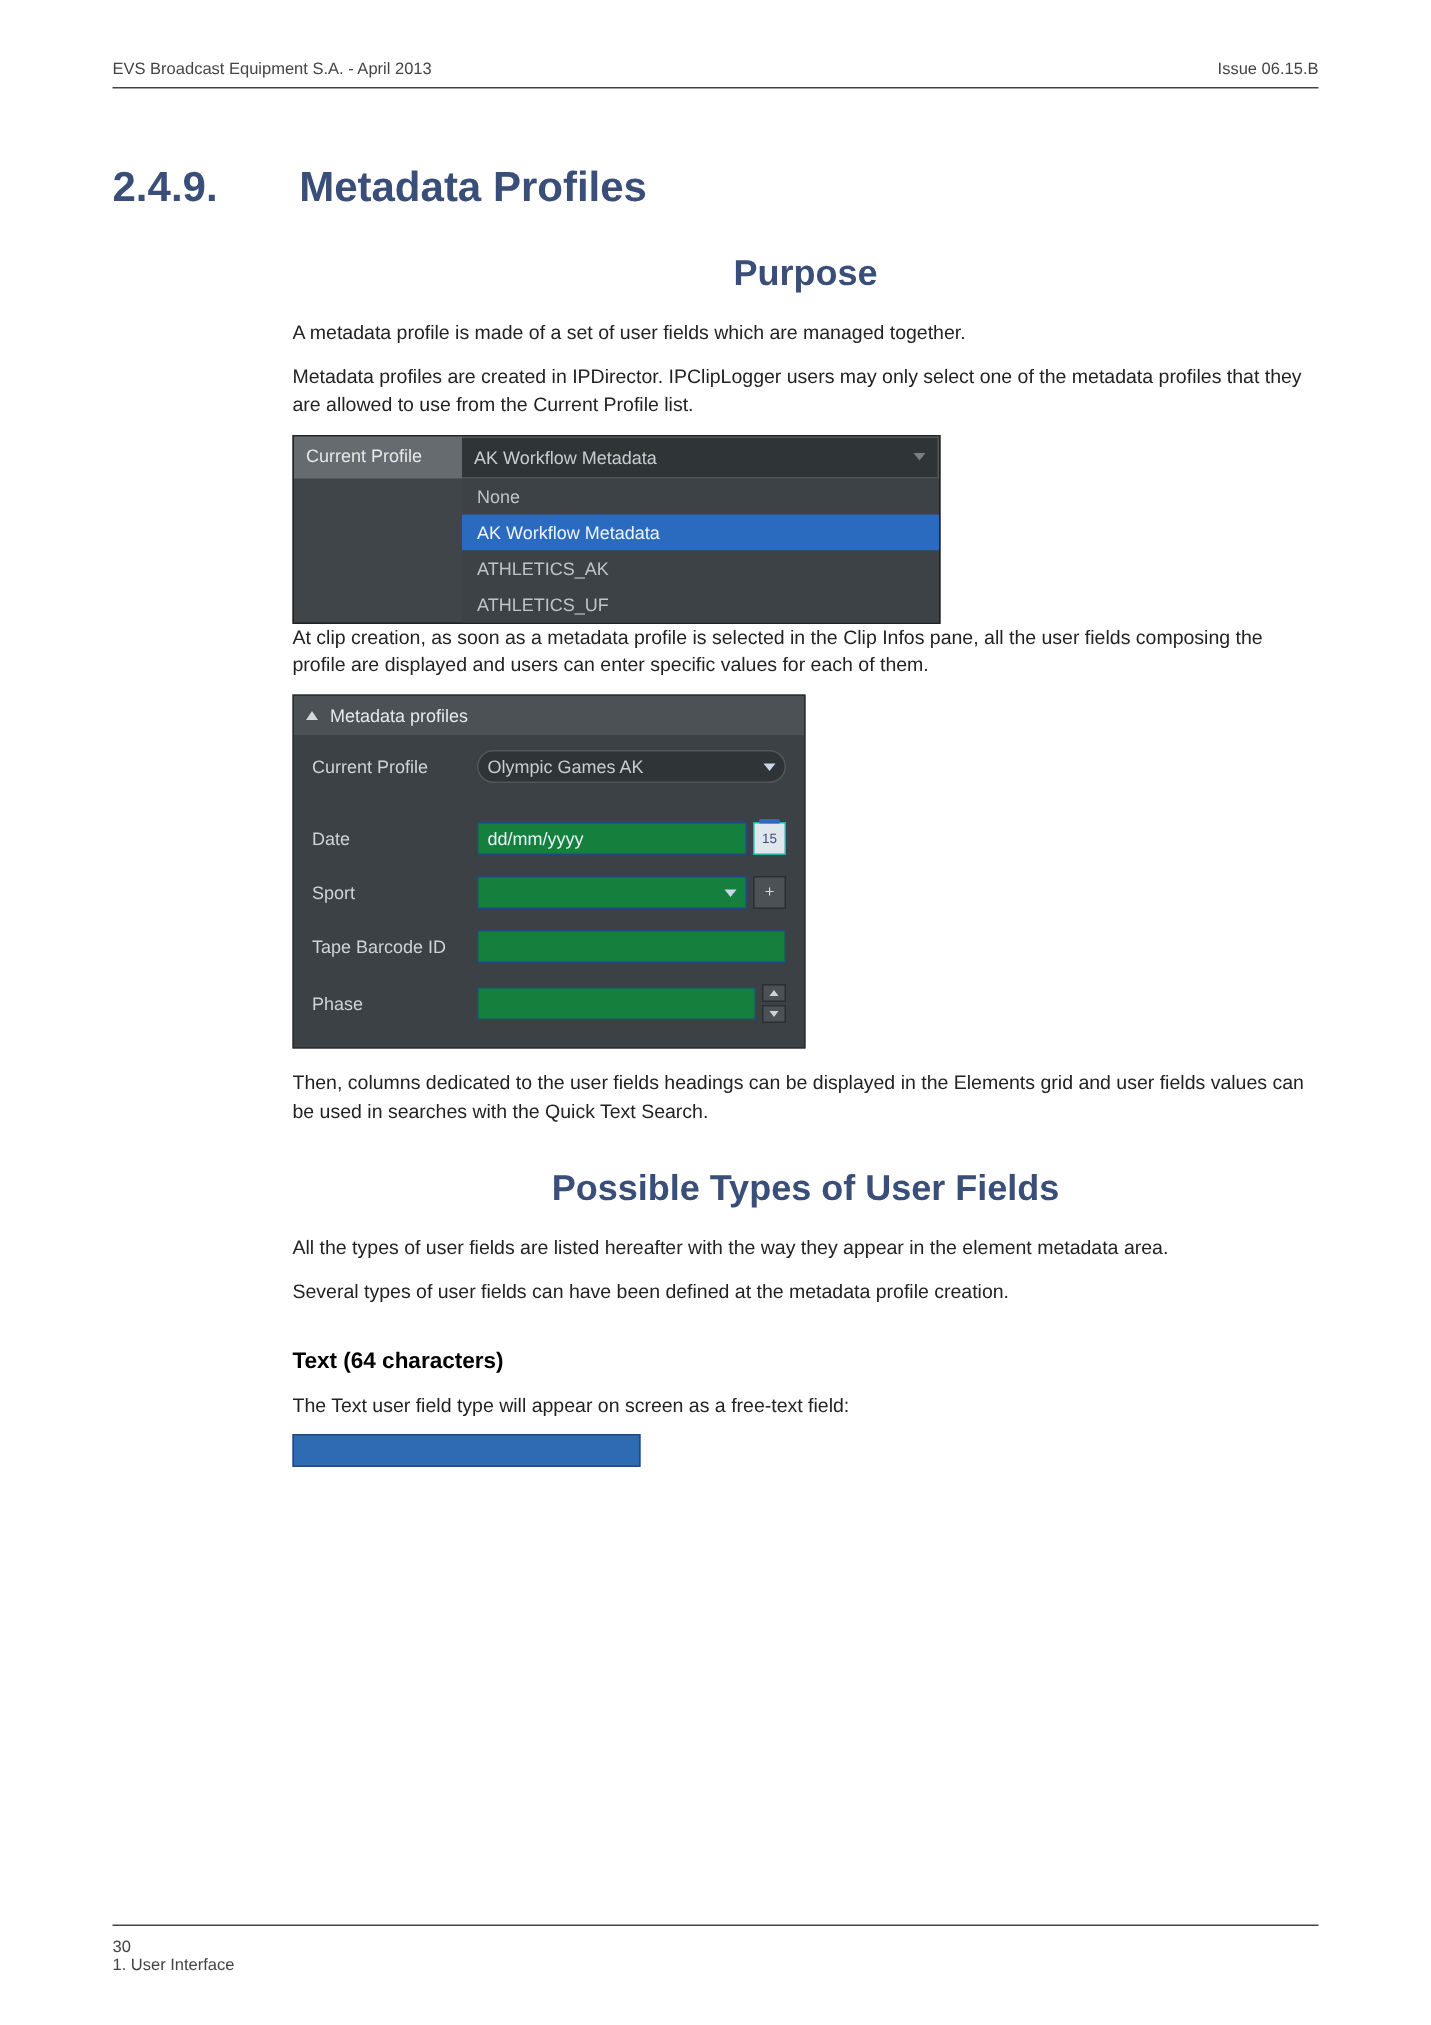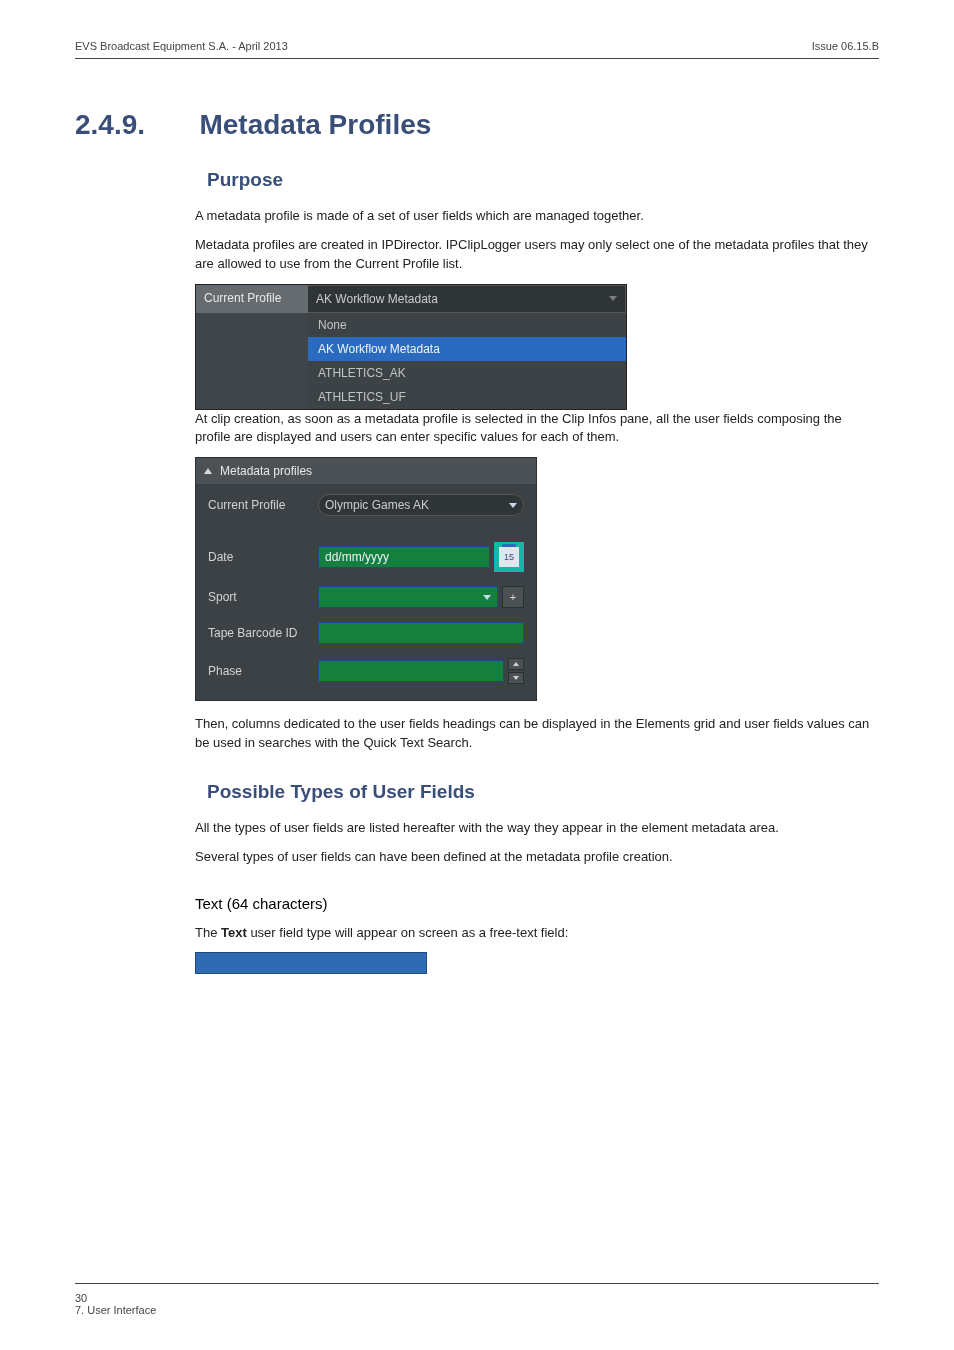--- a/index.html
+++ b/index.html
@@ -42,37 +42,38 @@
     font-size: 28px;
     font-weight: 700;
     display: inline-block;
     vertical-align: top;
   }
   .indented {
     margin-left: 120px;
   }
   .h2 {
     color: #3a4e7a;
-    font-size: 19px;
+    font-size: 24px;
     font-weight: 700;
-    margin: 28px 0 16px 12px;
+    margin: 28px 0 16px 0;
+    text-align: center;
   }
   .h3 {
     color: #000;
     font-size: 15px;
-    font-weight: 400;
+    font-weight: 700;
     margin: 28px 0 12px 0;
   }
   .body {
     font-size: 13px;
     line-height: 1.45;
     margin: 0 0 10px 0;
     max-width: 680px;
   }
-  .body b { font-weight: 700; }
+  .body b { font-weight: 400; }
 
   
   .shot1 {
     width: 430px;
     background: #3f4549;
     border: 1px solid #222;
     font-size: 12px;
   }
   .shot1-row { display: flex; }
   .shot1-label {
@@ -167,21 +168,21 @@
     border: 1px solid #2a2f32;
     margin-left: 4px;
     color: #d5d9db;
     font-size: 11px;
     display: flex; align-items: center; justify-content: center;
     flex: none;
   }
   .icon-cal {
     width: 20px; height: 20px;
     background: #dfe6ec;
-    border: 5px solid #14b8a6;
+    border: 1px solid #14b8a6;
     margin-left: 4px;
     color: #3a4e7a;
     font-size: 9px;
     display: flex; align-items: center; justify-content: center;
     flex: none;
     position: relative;
   }
   .icon-cal::before {
     content: "";
     position: absolute;
@@ -330,17 +331,17 @@
       <span>The </span><b>Text</b><span> user field type will appear on screen as a free-text field:</span>
     </p>
     <div class="ft-field"></div>
 
   </div>
 
   <div class="footer-wrap">
     <hr class="ftr-rule">
     <div class="ftr-row">
       <span>30</span>
-      <span>7. User Interface</span>
+      <span>1. User Interface</span>
     </div>
   </div>
 
 </div>
 
 </body></html>

